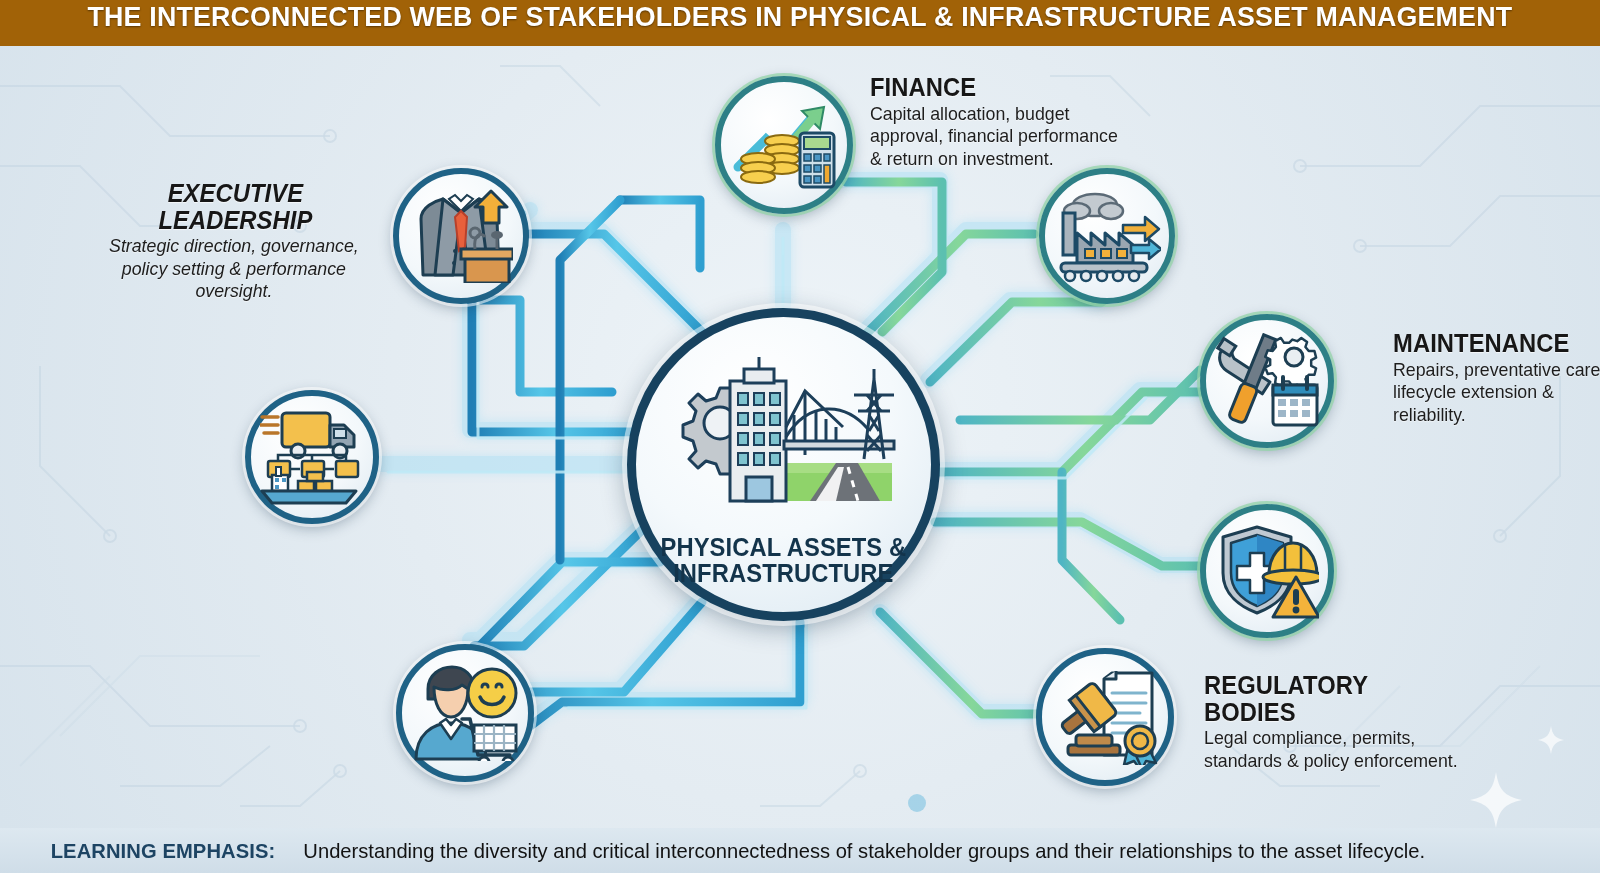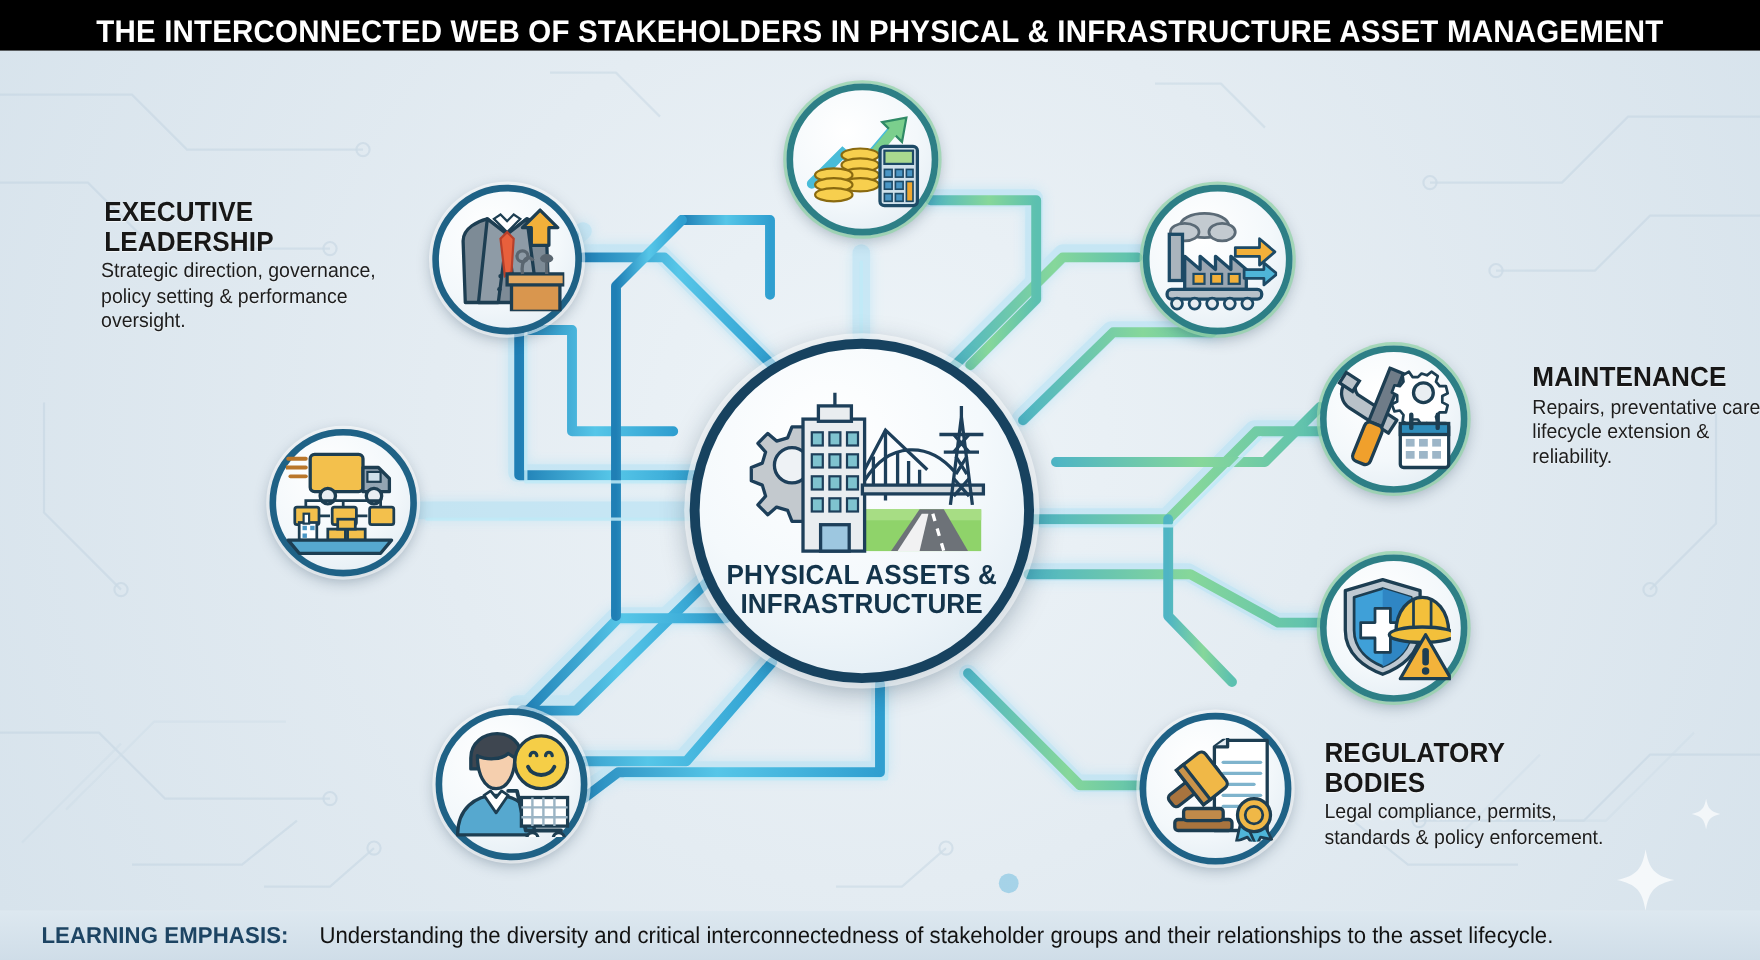--- a/index.html
+++ b/index.html
@@ -9,22 +9,22 @@
     background: #e8eef3;
     overflow: hidden;
     position: relative;
   }
   #stage { position: relative; width: 1600px; height: 873px; overflow: hidden; }
 
   
   .header {
     position: absolute; left: 0; top: 0; width: 1600px; height: 46px;
     background: linear-gradient(180deg,#214straight 0%,#20415c 100%);
-    background-color: #000000;
-    display: flex; align-items: flex-end; justify-content: center;
+    background-color: #a16207;
+    display: flex; align-items: flex-start; justify-content: center;
     z-index: 40;
   }
   .header-title {
     color: #ffffff;
     font-size: 28.5px;
     font-weight: bold;
     letter-spacing: 0.2px;
     transform: scaleX(0.94);
     white-space: nowrap;
     text-shadow: 0 1px 2px rgba(0,0,0,0.45);
@@ -37,21 +37,21 @@
       radial-gradient(circle at 50% 45%, #eef4f8 0%, #e4ecf2 45%, #d7e3ec 100%);
   }
   .bg-circuit { position: absolute; left: 0; top: 46px; width: 1600px; height: 782px; opacity: .5; }
 
   .footer {
     position: absolute; left: 0; top: 828px; width: 1600px; height: 45px;
     background: linear-gradient(180deg,#dde8f0 0%,#cfdde8 100%);
     display: flex; align-items: center;
     z-index: 35;
   }
-  .footer-inner { padding-left: 33px; white-space: nowrap; }
+  .footer-inner { padding-left: 46px; white-space: nowrap; }
   .footer-label {
     font-size: 21px; font-weight: bold; color: #1d4463; letter-spacing: .1px;
   }
   .footer-text { font-size: 21px; color: #121212; }
   .footer-label, .footer-text { transform: scaleX(0.96); display: inline-block; }
 
   
   #web { position: absolute; left: 0; top: 0; width: 1600px; height: 873px; z-index: 10; }
 
   
@@ -68,41 +68,42 @@
 
   .hub {
     position: absolute; left: 627px; top: 308px; width: 313px; height: 313px;
     border-radius: 50%;
     background: radial-gradient(circle at 40% 28%, #ffffff 0%, #f4f9fc 50%, #dbe8f1 100%);
     border: 9px solid #17425f;
     box-shadow: 0 0 0 5px rgba(255,255,255,.5), 0 6px 26px rgba(15,45,70,.4);
     z-index: 24;
     display: flex; flex-direction: column; align-items: center; justify-content: flex-start;
     padding-top: 38px;
+    gap: 24px;
   }
   .hub-title {
     margin-top: 6px; text-align: center; line-height: 1.03;
     font-size: 25px; font-weight: bold; color: #13344b; letter-spacing: .1px;
     transform: scaleX(0.95);
   }
 
   
   .lbl { position: absolute; z-index: 30; }
   .lbl .t {
     font-size: 25px; font-weight: bold; color: #171717; letter-spacing: .1px;
     line-height: 1.06; transform: scaleX(0.95); transform-origin: left center;
     text-shadow: 0 1px 1px rgba(255,255,255,.7);
   }
   .lbl.right-al .t { transform-origin: right center; }
   .lbl .d {
     margin-top: 2px; font-size: 18.5px; color: #1d1d1d; line-height: 1.22;
     transform: scaleX(0.96); transform-origin: left top;
     text-shadow: 0 1px 1px rgba(255,255,255,.6);
   }
-  .lbl.right-al { text-align: left; }
+  .lbl.right-al { text-align: center; font-style: italic; }
   .lbl.right-al .d { transform-origin: right top; }
 
   .sparkle { position: absolute; z-index: 32; opacity: .85; }
 </style>
 </head>
 <body>
 
 <div id="stage">
 
   <div class="bg"></div>
@@ -490,20 +491,24 @@
       </g>
       <path d="M2,82 L96,82 L86,94 L12,94 Z" fill="#56a8cf" stroke="#1d3e52" stroke-width="3" stroke-linejoin="round"></path>
     </svg>
   </div>
 
   <div class="lbl right-al" style="left:80px; top:180px; width:296px;">
     <div class="t">EXECUTIVE LEADERSHIP</div>
     <div class="d">Strategic direction, governance, policy setting &amp; performance oversight.</div>
   </div>
 
+  <div class="lbl" style="left:870px; top:74px; width:272px;">
+    <div class="t">FINANCE</div>
+    <div class="d">Capital allocation, budget approval, financial performance &amp; return on investment.</div>
+  </div>
 
 
   <div class="lbl" style="left:1393px; top:330px; width:244px;">
     <div class="t">MAINTENANCE</div>
     <div class="d">Repairs, preventative care, lifecycle extension &amp; reliability.</div>
   </div>
 
 
   <div class="lbl" style="left:1204px; top:672px; width:268px;">
     <div class="t">REGULATORY BODIES</div>

